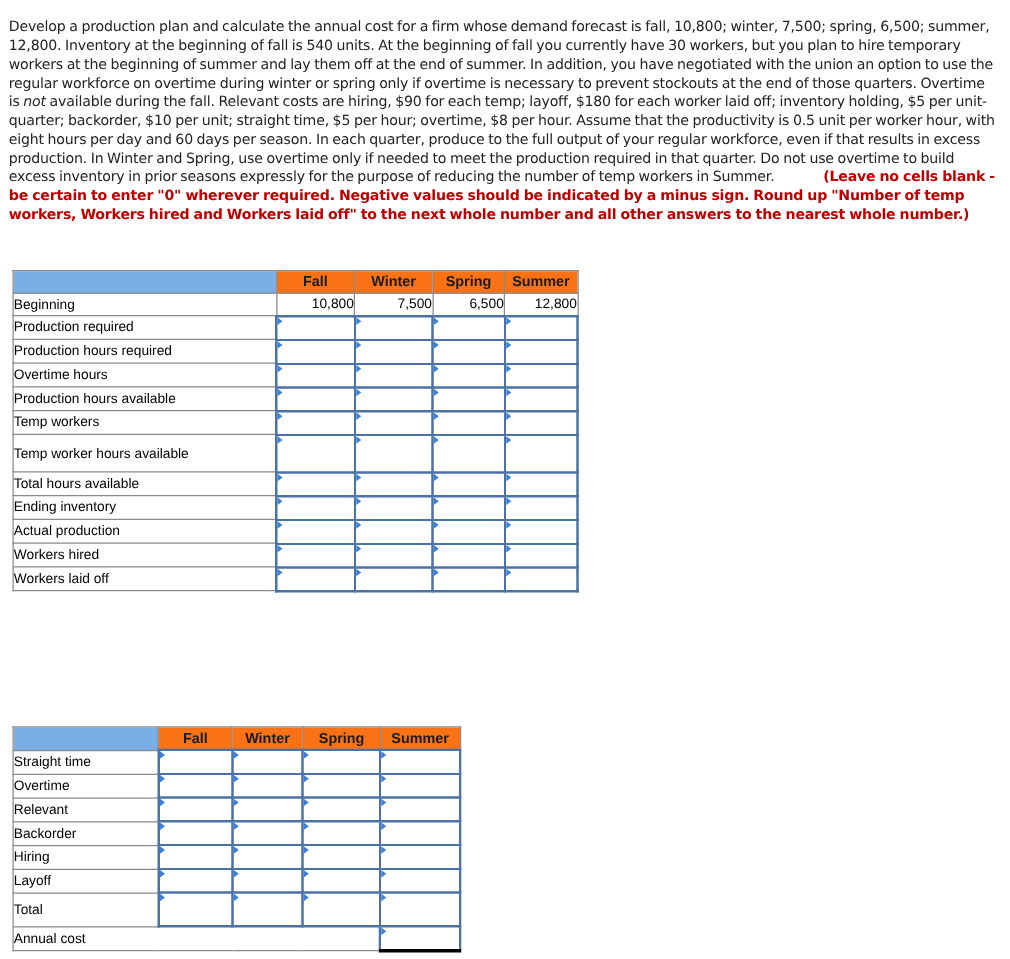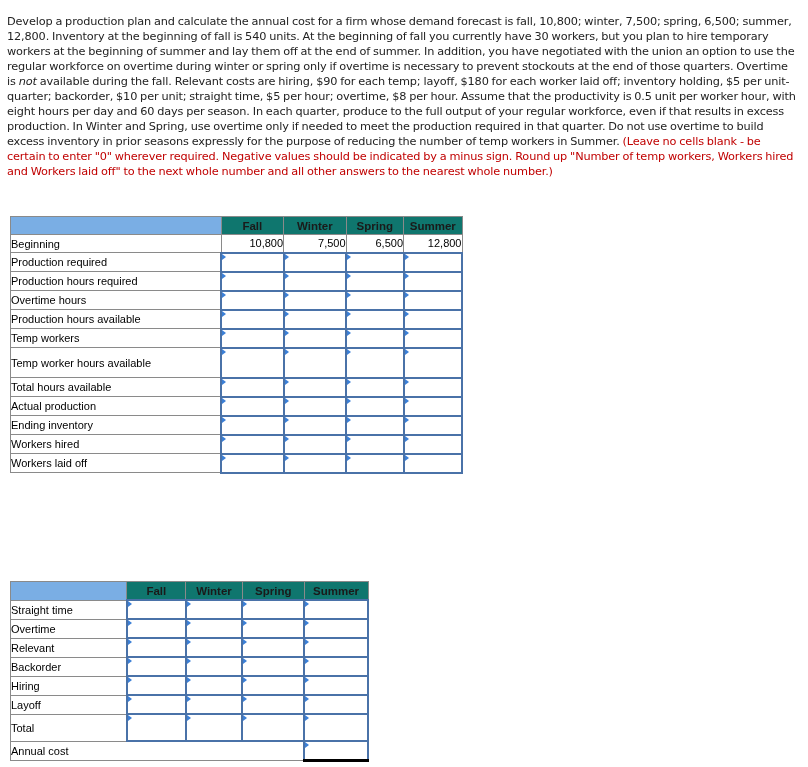--- a/index.html
+++ b/index.html
@@ -3,24 +3,24 @@
 <meta charset="utf-8">
 <style>
   html, body { margin:0; padding:0; background:#ffffff; }
   body { width:808px; height:767px; position:relative; overflow:hidden; font-family:"Liberation Sans", sans-serif; }
   .prompt {
     position:absolute; left:7px; top:14px; width:790px;
     font-family:"DejaVu Sans", sans-serif; font-size:11.3px; line-height:15px;
     color:#222222; letter-spacing:-0.15px; word-spacing:-0.5px;
   }
   .prompt em { font-style:italic; }
-  .prompt .warn { color:#c00000; font-weight:normal; }
+  .prompt .warn { color:#c00000; font-weight:bold;margin-left:36px; }
   table.grid { position:absolute; border-collapse:collapse; font-family:"Liberation Sans", sans-serif; font-size:11px; color:#000; }
   table.grid td, table.grid th { padding:0; }
-  .hdr th { background:#0f766e; border:1px solid #8a8a8a; font-weight:bold; color:#1a1a1a; font-size:11.5px; height:17px; text-align:center; }
+  .hdr th { background:#f97316; border:1px solid #8a8a8a; font-weight:bold; color:#1a1a1a; font-size:11.5px; height:17px; text-align:center; }
   .hdr th.blank { background:#7aaee4; }
   td.label { border:1px solid #8a8a8a; padding-left:2px; height:17px; text-align:left; white-space:nowrap; }
   td.num { border:1px solid #8a8a8a; text-align:right; padding-right:2px; }
   td.inp { border:2px solid #4a72a8; position:relative; background:#fff; }
   td.inp input { width:100%; height:100%; border:none; outline:none; background:transparent; box-sizing:border-box; font-family:"Liberation Sans", sans-serif; font-size:11px; }
   td.inp::before { content:""; position:absolute; left:0; top:0; width:0; height:0; border-left:4px solid #3b7fd6; border-top:3px solid transparent; border-bottom:3px solid transparent; }
   td.thick-top { border-top:2px solid #000; }
   td.thick-bot { border-bottom:3px solid #000; }
 </style>
 </head>
@@ -94,28 +94,28 @@
     <td class="inp"><input value="" style=""></td>
   </tr>
   <tr style="height:19px">
     <td class="label">Total hours available</td>
     <td class="inp"><input value="" style=""></td>
     <td class="inp"><input value="" style=""></td>
     <td class="inp"><input value="" style=""></td>
     <td class="inp"><input value="" style=""></td>
   </tr>
   <tr style="height:19px">
+    <td class="label">Ending inventory</td>
+    <td class="inp"><input value="" style=""></td>
+    <td class="inp"><input value="" style=""></td>
+    <td class="inp"><input value="" style=""></td>
+    <td class="inp"><input value="" style=""></td>
+  </tr>
+  <tr style="height:19px">
     <td class="label">Actual production</td>
-    <td class="inp"><input value="" style=""></td>
-    <td class="inp"><input value="" style=""></td>
-    <td class="inp"><input value="" style=""></td>
-    <td class="inp"><input value="" style=""></td>
-  </tr>
-  <tr style="height:19px">
-    <td class="label">Ending inventory</td>
     <td class="inp"><input value="" style=""></td>
     <td class="inp"><input value="" style=""></td>
     <td class="inp"><input value="" style=""></td>
     <td class="inp"><input value="" style=""></td>
   </tr>
   <tr style="height:19px">
     <td class="label">Workers hired</td>
     <td class="inp"><input value="" style=""></td>
     <td class="inp"><input value="" style=""></td>
     <td class="inp"><input value="" style=""></td>

